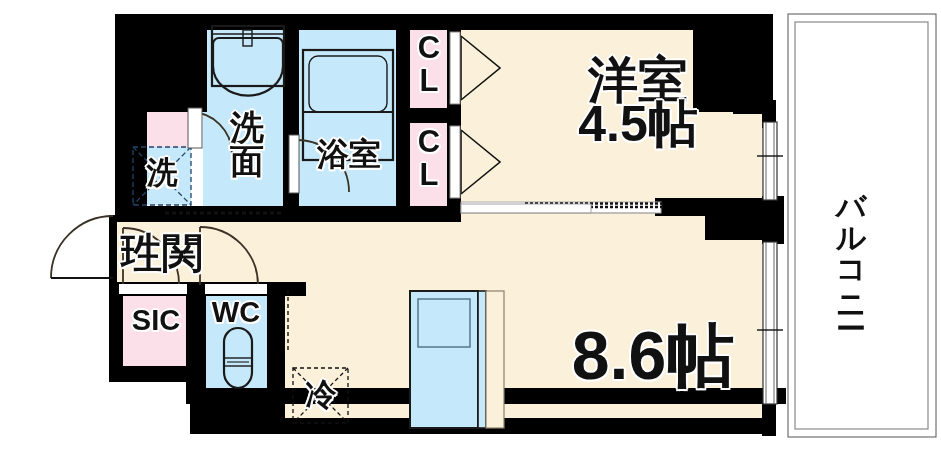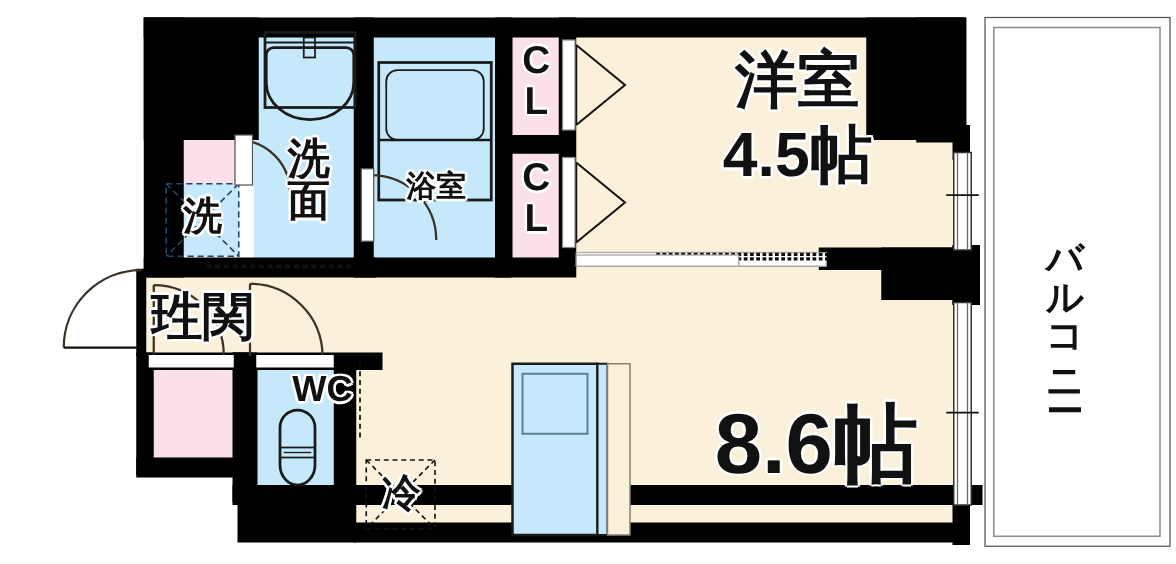--- a/index.html
+++ b/index.html
@@ -199,34 +199,35 @@
 
       <line x1="288" y1="290" x2="288" y2="352" stroke="#111" stroke-width="1.4" stroke-dasharray="4 3"></line>
 
       <rect x="119" y="284" width="68" height="10" fill="#ffffff"></rect>
       <rect x="205" y="284" width="62" height="10" fill="#ffffff"></rect>
 
       <line x1="461" y1="213" x2="655" y2="213" stroke="#aaa" stroke-width="1"></line>
     </g>
   </svg>
 
-  <div class="lbl" style="left:548px;top:38px;width:180px;font-size:50px;">洋室</div>
+  <div class="lbl" style="left:548px;top:54px;width:180px;font-size:50px;">洋室</div>
   <div class="lbl" style="left:538px;top:98px;width:200px;font-size:50px;">4.5帖</div>
 
   <div class="lbl" style="left:548px;top:320px;width:210px;font-size:68px;text-align:center;">8.6帖</div>
 
   <div class="lbl" style="left:222px;top:110px;width:50px;font-size:34px;line-height:1.0;">洗
 面</div>
 
-  <div class="lbl" style="left:306px;top:138px;width:86px;font-size:24px;">浴室</div>
+  <div class="lbl" style="left:306px;top:138px;width:86px;font-size:32px;">浴室</div>
 
   <div class="lbl" style="left:120px;top:232px;width:84px;font-size:41px;">珄関</div>
 
-
-  <div class="lbl" style="left:206px;top:297px;width:60px;font-size:29px;padding-left:22px;">WC</div>
+  <div class="lbl" style="left:122px;top:305px;width:68px;font-size:29px;">SIC</div>
+
+  <div class="lbl" style="left:206px;top:297px;width:60px;font-size:29px;">WC</div>
 
   <div class="lbl" style="left:410px;top:32px;width:38px;font-size:31px;line-height:1.05;">C
 L</div>
 
   <div class="lbl" style="left:410px;top:126px;width:38px;font-size:31px;line-height:1.05;">C
 L</div>
 
   <div class="lbl" style="left:139px;top:157px;width:46px;font-size:31px;">洗</div>
 
   <div class="lbl" style="left:298px;top:379px;width:46px;font-size:31px;">冷</div>

